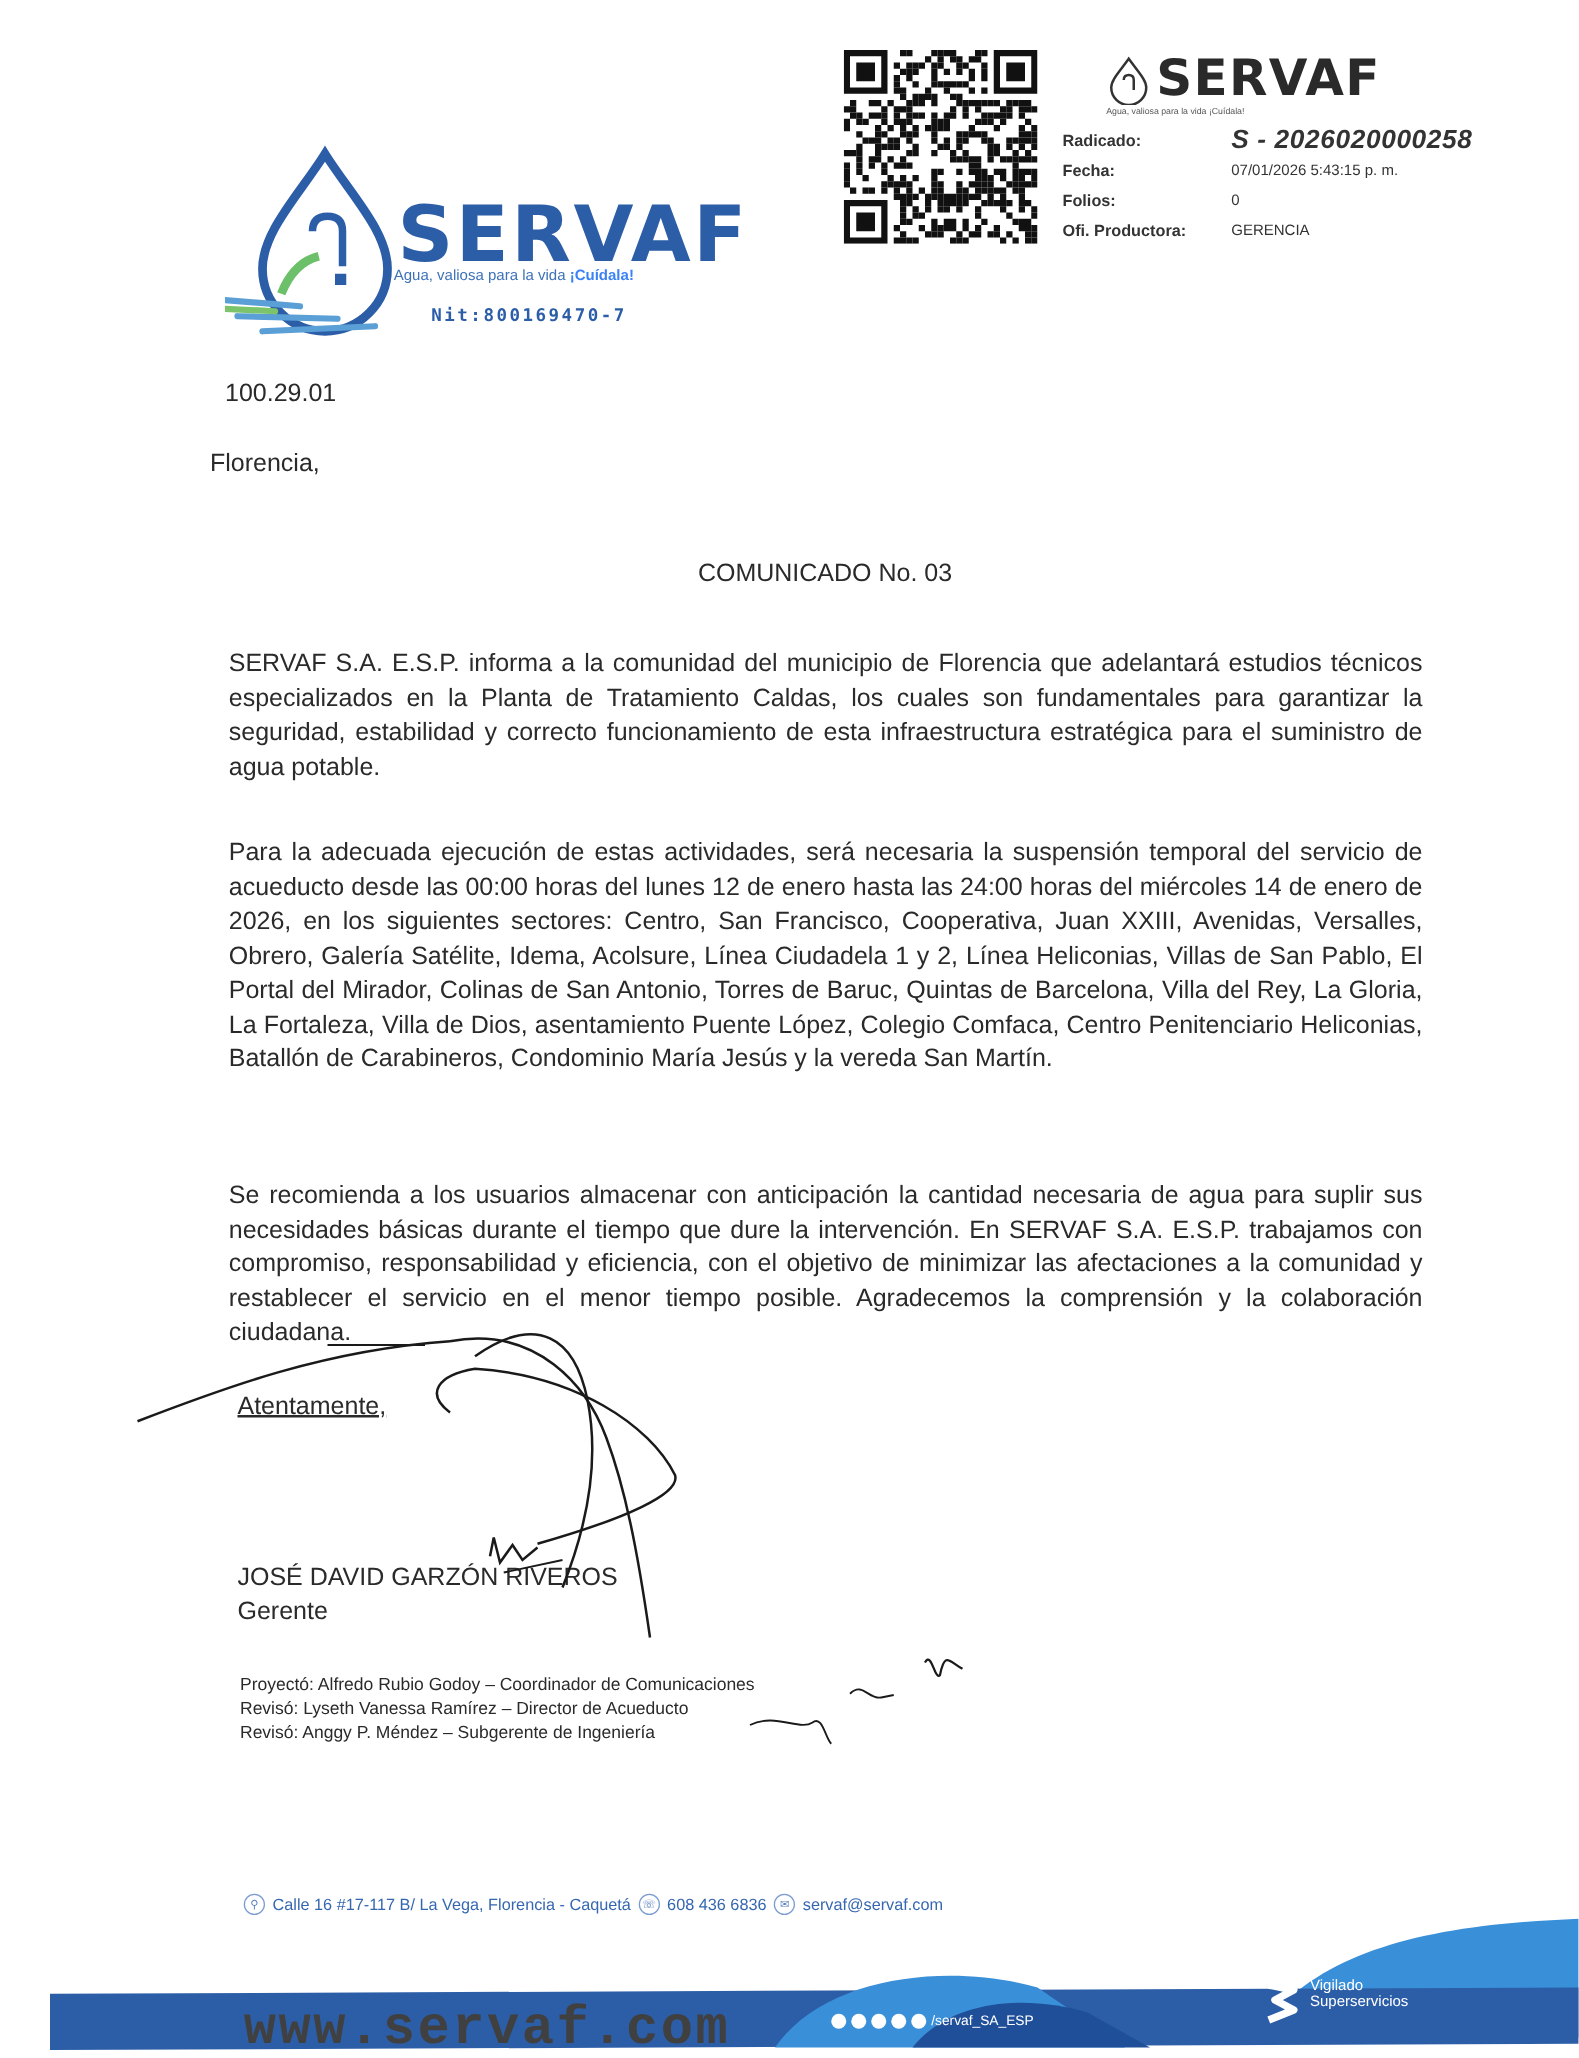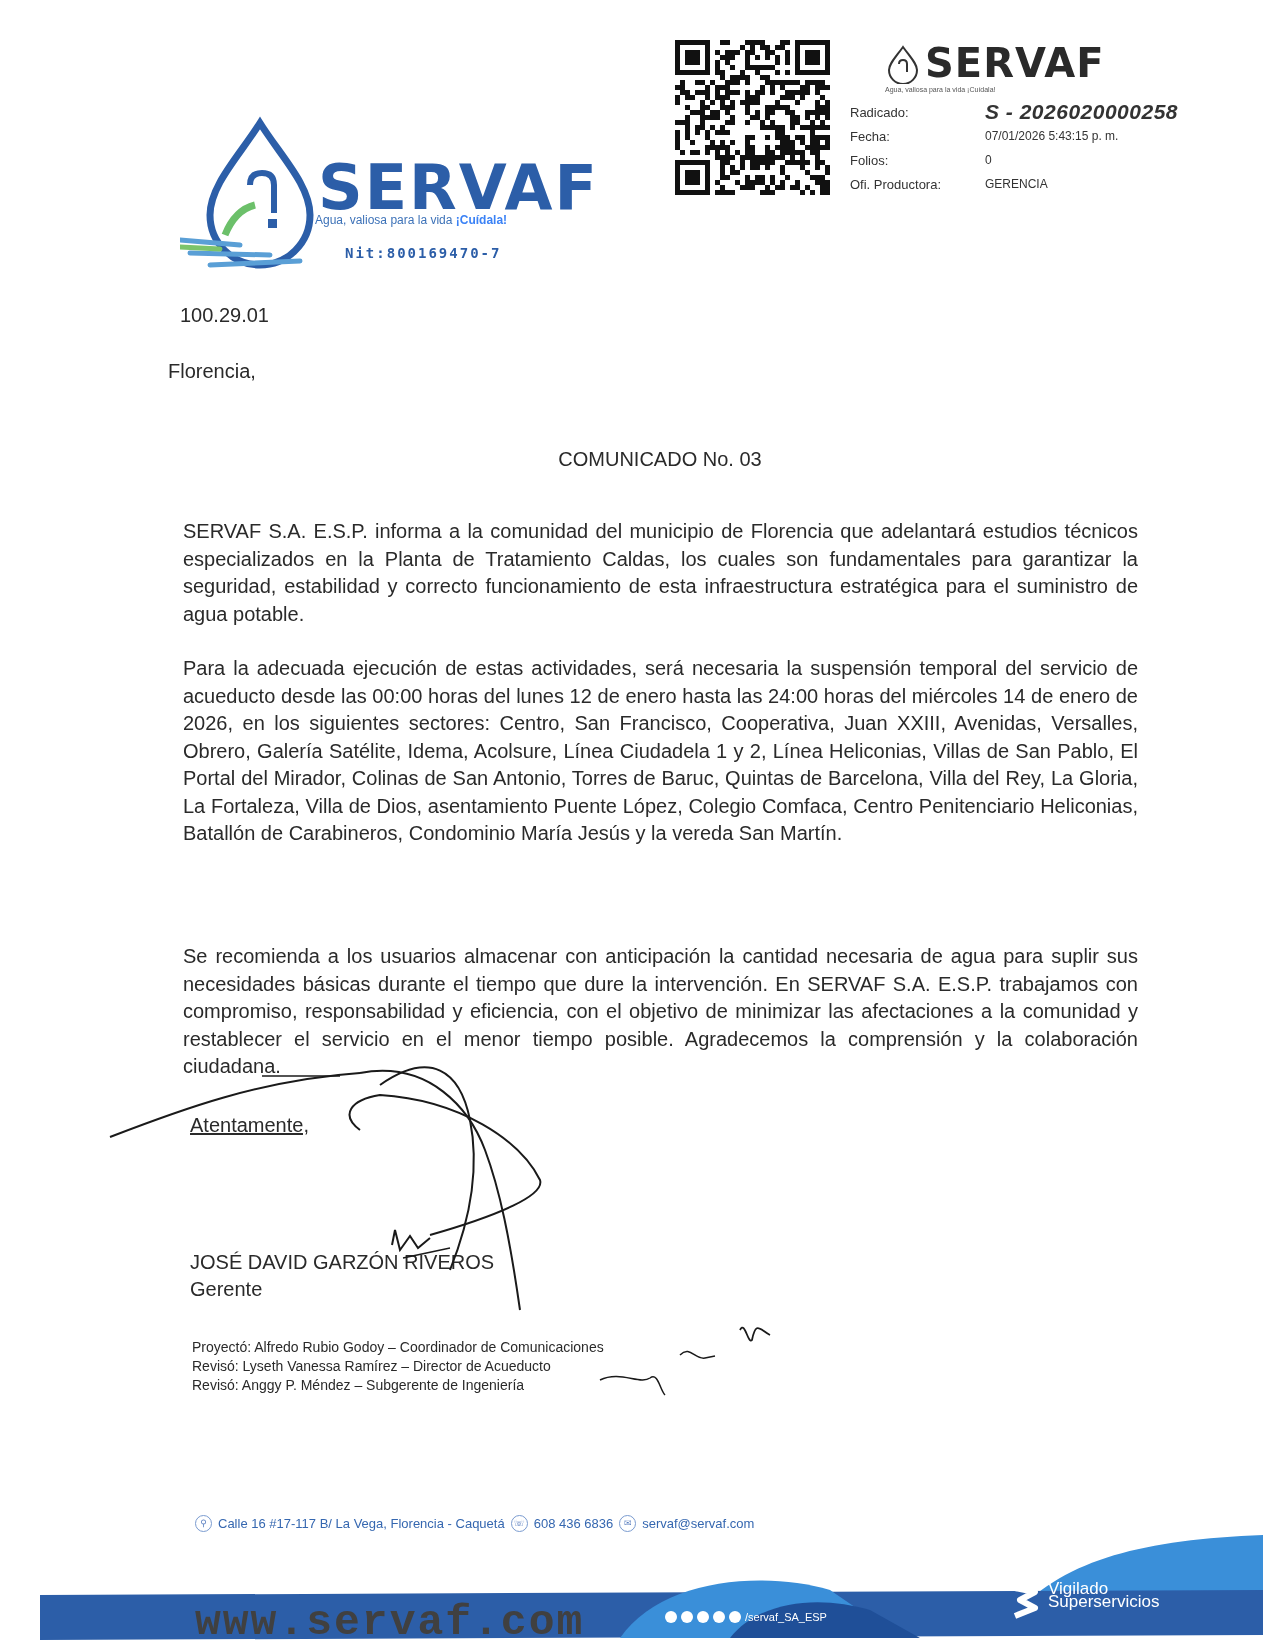--- a/index.html
+++ b/index.html
@@ -15,51 +15,51 @@
 
     
     #qr { left: 675px; top: 40px; width: 155px; height: 155px; }
 
     
     #stamp-logo { left: 875px; top: 40px; width: 270px; height: 60px; }
     #stamp-logo .wordmark { position: absolute; left: 50px; top: 0; font-size: 40px; font-weight: bold; color: #2a2a2a; letter-spacing: 1px; font-family: "DejaVu Sans", sans-serif; }
     #stamp-logo .tagline { position: absolute; left: 10px; top: 46px; font-size: 7px; color: #555; white-space: nowrap; }
     #stamp { left: 850px; top: 100px; width: 360px; font-size: 13px; }
     #stamp .row { display: flex; height: 24px; align-items: center; }
-    #stamp .lbl { width: 135px; font-weight: normal; color: #333; }
+    #stamp .lbl { width: 135px; font-weight: bold; color: #333; }
     #stamp .val { font-weight: normal; color: #333; font-size: 12px; }
     #stamp .radicado { font-size: 21px; font-style: italic; font-weight: bold; color: #333; letter-spacing: 0.5px; }
 
     
     .text { font-size: 20px; color: #2a2a2a; }
     #ref-code { left: 180px; top: 304px; }
     #city { left: 168px; top: 360px; }
     #title { left: 0; width: 1320px; text-align: center; top: 448px; font-size: 20px; }
     .para { left: 183px; width: 955px; font-size: 20px; line-height: 27.5px; text-align: justify; color: #2a2a2a; }
     #para1 { top: 518px; }
-    #para2 { top: 655px; }
+    #para2 { top: 669px; }
     #para3 { top: 943px; }
 
     #closing { left: 190px; top: 1114px; font-size: 20px; text-decoration: underline; }
     #signer-name { left: 190px; top: 1251px; font-size: 20px; }
     #signer-role { left: 190px; top: 1278px; font-size: 20px; }
 
     #credits { left: 192px; top: 1338px; font-size: 14px; line-height: 19px; color: #2a2a2a; }
 
     #signature { left: 0; top: 0; width: 1263px; height: 1646px; pointer-events: none; }
 
     
     #contact { left: 195px; top: 1515px; font-size: 13px; color: #3567b0; display: flex; align-items: center; gap: 6px; white-space: nowrap; }
     #contact .ic { display: inline-block; width: 15px; height: 15px; border: 1.5px solid #7a9bd0; border-radius: 50%; font-size: 9px; line-height: 15px; text-align: center; color: #5a7fc0; }
     #footer-band { left: 0; top: 1490px; width: 1263px; height: 156px; }
     #website { left: 195px; top: 1598px; font-size: 43px; font-weight: bold; color: #404040; letter-spacing: 2px; font-family: Liberation Mono, monospace; }
     #social { left: 665px; top: 1611px; display: flex; align-items: center; gap: 4px; color: #fff; font-size: 11px; }
     #social .dot { width: 12px; height: 12px; border-radius: 50%; background: #fff; display: inline-block; }
     #vigilado { left: 1010px; top: 1570px; display: flex; align-items: center; gap: 8px; color: #fff; }
-    #vigilado .txt { font-size: 17px; line-height: 13px; }
+    #vigilado .txt { font-size: 12px; line-height: 13px; }
   </style>
 </head>
 <body>
 
 <div id="logo-left" class="abs">
   <svg width="140" height="160" style="position:absolute;left:0;top:0">
     <path d="M80 8 C60 40 30 70 30 100 A50 50 0 0 0 130 100 C130 70 100 40 80 8 Z" fill="none" stroke="#2c5ea8" stroke-width="7"></path>
     <path d="M70 70 Q70 58 82 58 Q94 58 94 70 L94 98" fill="none" stroke="#2c5ea8" stroke-width="6"></path>
     <rect x="88" y="104" width="9" height="9" fill="#2c5ea8"></rect>
     <path d="M45 120 Q55 95 75 90" fill="none" stroke="#6cc06a" stroke-width="7"></path>

